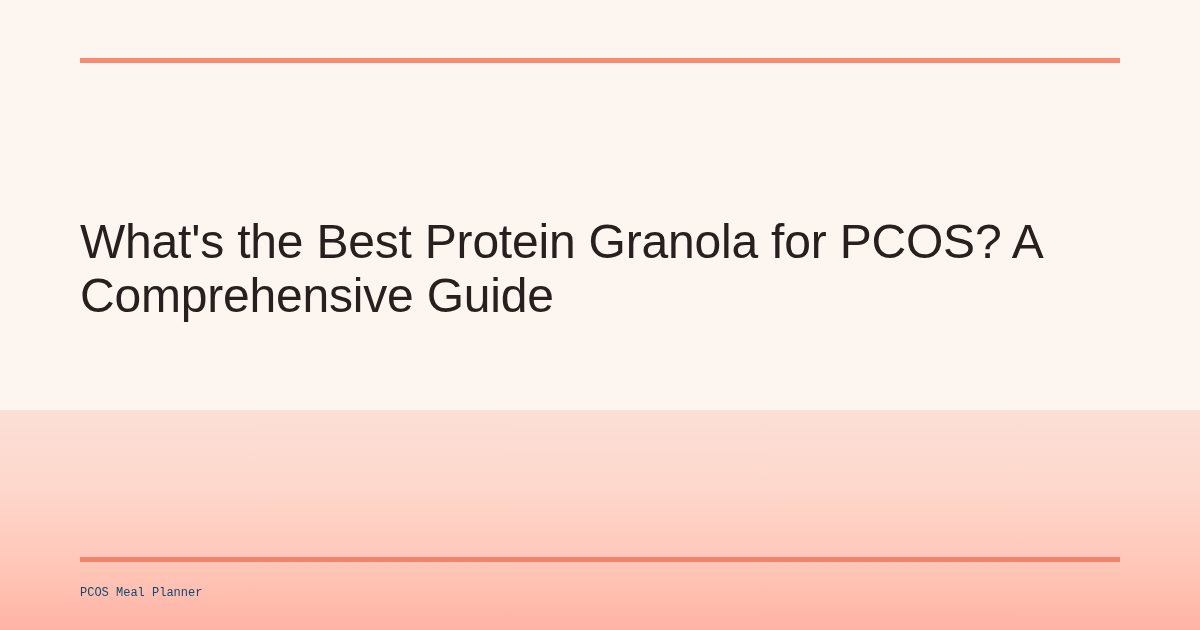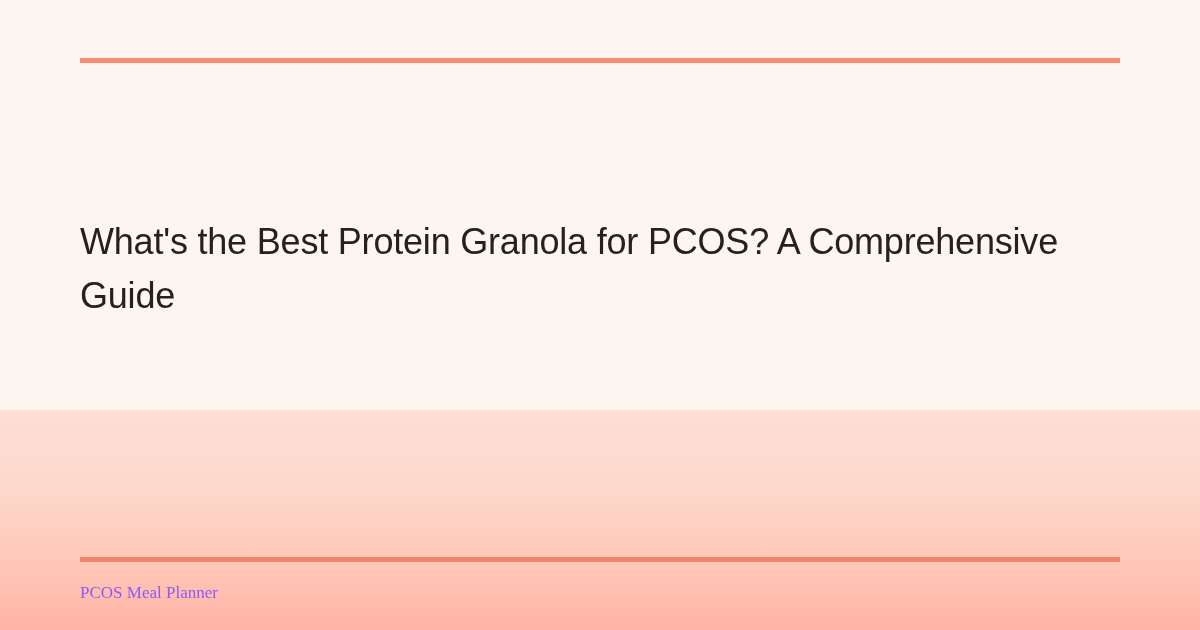--- a/index.html
+++ b/index.html
@@ -48,21 +48,21 @@
   
   .title-block {
     position: absolute;
     left: 80px;
     top: 215px;
     width: 1000px;
   }
   .title {
     margin: 0;
     font-family: "Liberation Sans", sans-serif;
-    font-size: 36px;
+    font-size: 48px;
     line-height: 54px;
     font-weight: 400;
     letter-spacing: -0.2px;
     color: #26211E;
     white-space: pre-wrap;
   }
 
   
   .bottom-rule {
     position: absolute;
@@ -77,25 +77,25 @@
     left: 80px;
     top: 580px;
     width: 1040px;
     height: 26px;
     display: flex;
     align-items: center;
     justify-content: space-between;
   }
   .footer-brand,
   .footer-url {
-    font-family: Liberation Serif, serif;
-    font-size: 17px;
+    font-family: Liberation Mono, monospace;
+    font-size: 12px;
     line-height: 26px;
     font-weight: 400;
-    color: #8b5cf6;
+    color: #0c4a6e;
     white-space: nowrap;
   }
   .footer-url {
     text-align: right;
   }
 </style>
 </head>
 <body>
 
 <div class="card">

